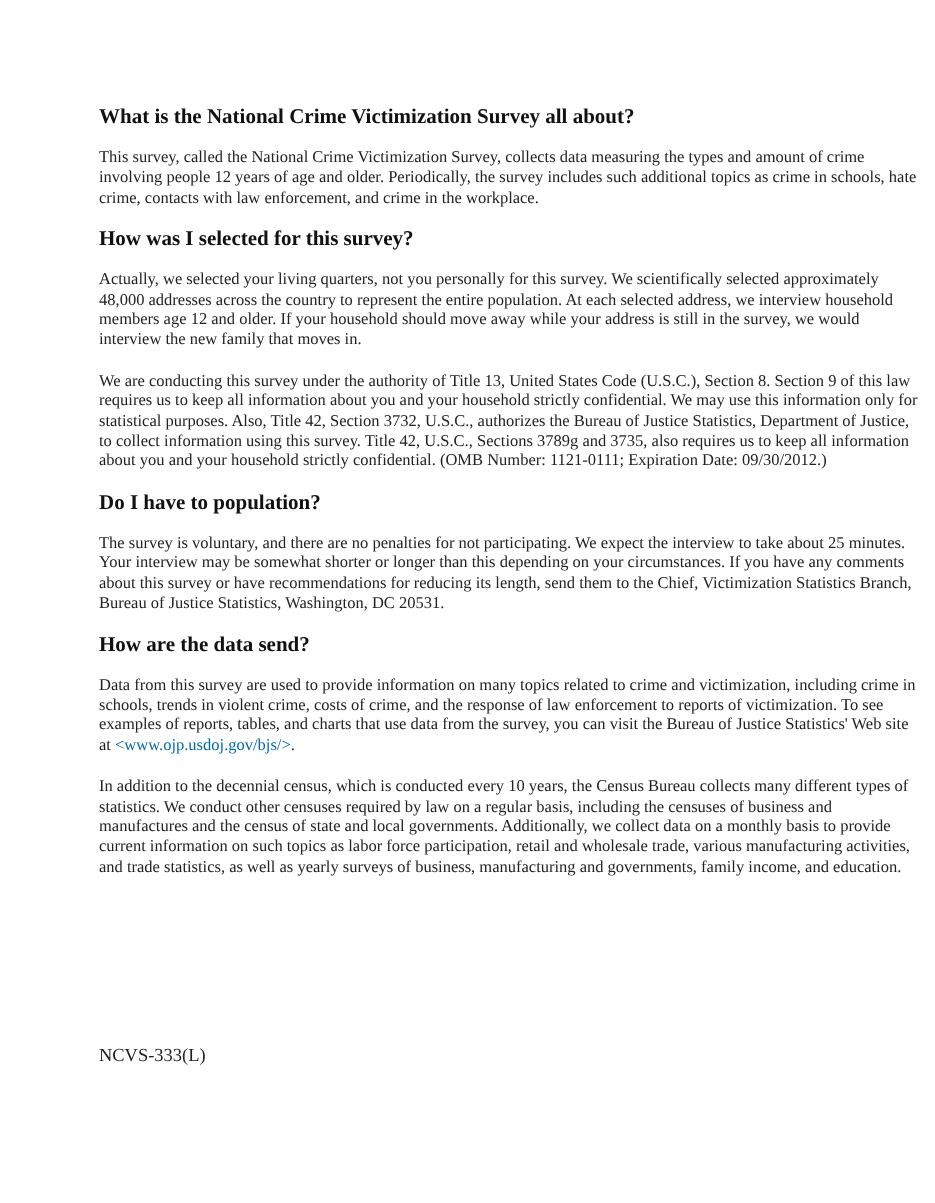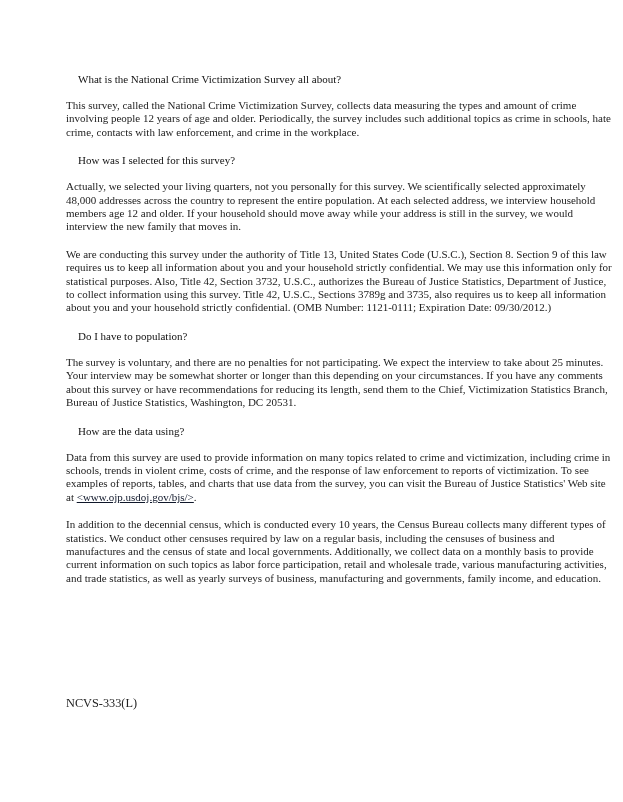--- a/index.html
+++ b/index.html
@@ -4,28 +4,28 @@
   <style>
     html, body { margin: 0; padding: 0; background: #ffffff; }
     body {
       width: 623px; height: 802px; overflow: hidden; position: relative;
       font-family: "Liberation Serif", "DejaVu Serif", serif;
       color: #1a1a1a;
     }
     .page { position: absolute; left: 66px; top: 72px; width: 548px; }
     .section { margin: 0; }
     .q {
-      font-weight: normal; font-size: 11px; line-height: 14px;
-      margin: 0 0 13px 12px; color: #111;
+      font-weight: bold; font-size: 14px; line-height: 14px;
+      margin: 0 0 13px 0; color: #111;
     }
     .a {
       font-size: 11px; line-height: 13.4px; margin: 0 0 14px 0;
       color: #222;
     }
-    .link { text-decoration: underline; color: #0f172a; }
+    .link { color: #0369a1; }
     .footer {
       position: absolute; left: 66px; top: 696px;
       font-size: 12.3px; color: #222;
     }
   </style>
 </head>
 <body>
 
 <div class="page">
   <div class="section">
@@ -37,21 +37,21 @@
     <p class="a">Actually, we selected your living quarters, not you personally for this survey.  We scientifically selected approximately 48,000 addresses across the country to represent the entire population.  At each selected address, we interview household members age 12 and older.  If your household should move away while your address is still in the survey, we would interview the new family that moves in.</p>
   </div>
   <div class="section">
     <p class="a">We are conducting this survey under the authority of Title 13, United States Code (U.S.C.), Section 8. Section 9 of this law requires us to keep all information about you and your household strictly confidential. We may use this information only for statistical purposes.  Also, Title 42, Section 3732, U.S.C., authorizes the Bureau of Justice Statistics, Department of Justice, to collect information using this survey.  Title 42, U.S.C., Sections 3789g and 3735, also requires us to keep all information about you and your household strictly confidential.  (OMB Number:  1121-0111; Expiration Date:  09/30/2012.)</p>
   </div>
   <div class="section">
     <p class="q">Do I have to population?</p>
     <p class="a">The survey is voluntary, and there are no penalties for not participating.  We expect the interview to take about 25 minutes.  Your interview may be somewhat shorter or longer than this depending on your circumstances.  If you have any comments about this survey or have recommendations for reducing its length, send them to the Chief, Victimization Statistics Branch, Bureau of Justice Statistics, Washington, DC  20531.</p>
   </div>
   <div class="section">
-    <p class="q">How are the data using?</p>
+    <p class="q">How are the data send?</p>
     <p class="a"><span>Data from this survey are used to provide information on many topics related to crime and victimization, including crime in schools, trends in violent crime, costs of crime, and the response of law enforcement to reports of victimization.  To see examples of reports, tables, and charts that use data from the survey, you can visit the Bureau of Justice Statistics' Web site at </span><span class="link">&lt;www.ojp.usdoj.gov/bjs/&gt;</span><span>.</span></p>
   </div>
   <div class="section">
     <p class="a">In addition to the decennial census, which is conducted every 10 years, the Census Bureau collects many different types of statistics.  We conduct other censuses required by law on a regular basis, including the censuses of business and manufactures and the census of state and local governments.  Additionally, we collect data on a monthly basis to provide current information on such topics as labor force participation, retail and wholesale trade, various manufacturing activities, and trade statistics, as well as yearly surveys of business, manufacturing and governments, family income, and education.</p>
   </div>
 </div>
 
 <div class="footer">NCVS-333(L)</div>
 
 </body></html>

